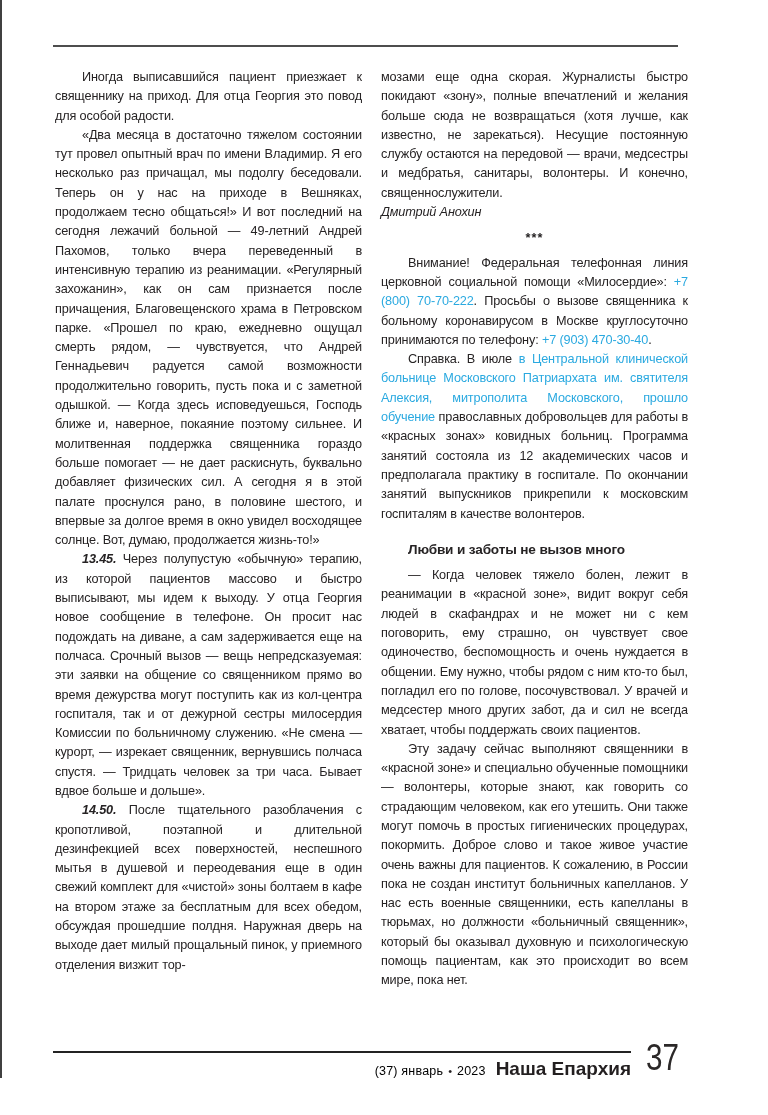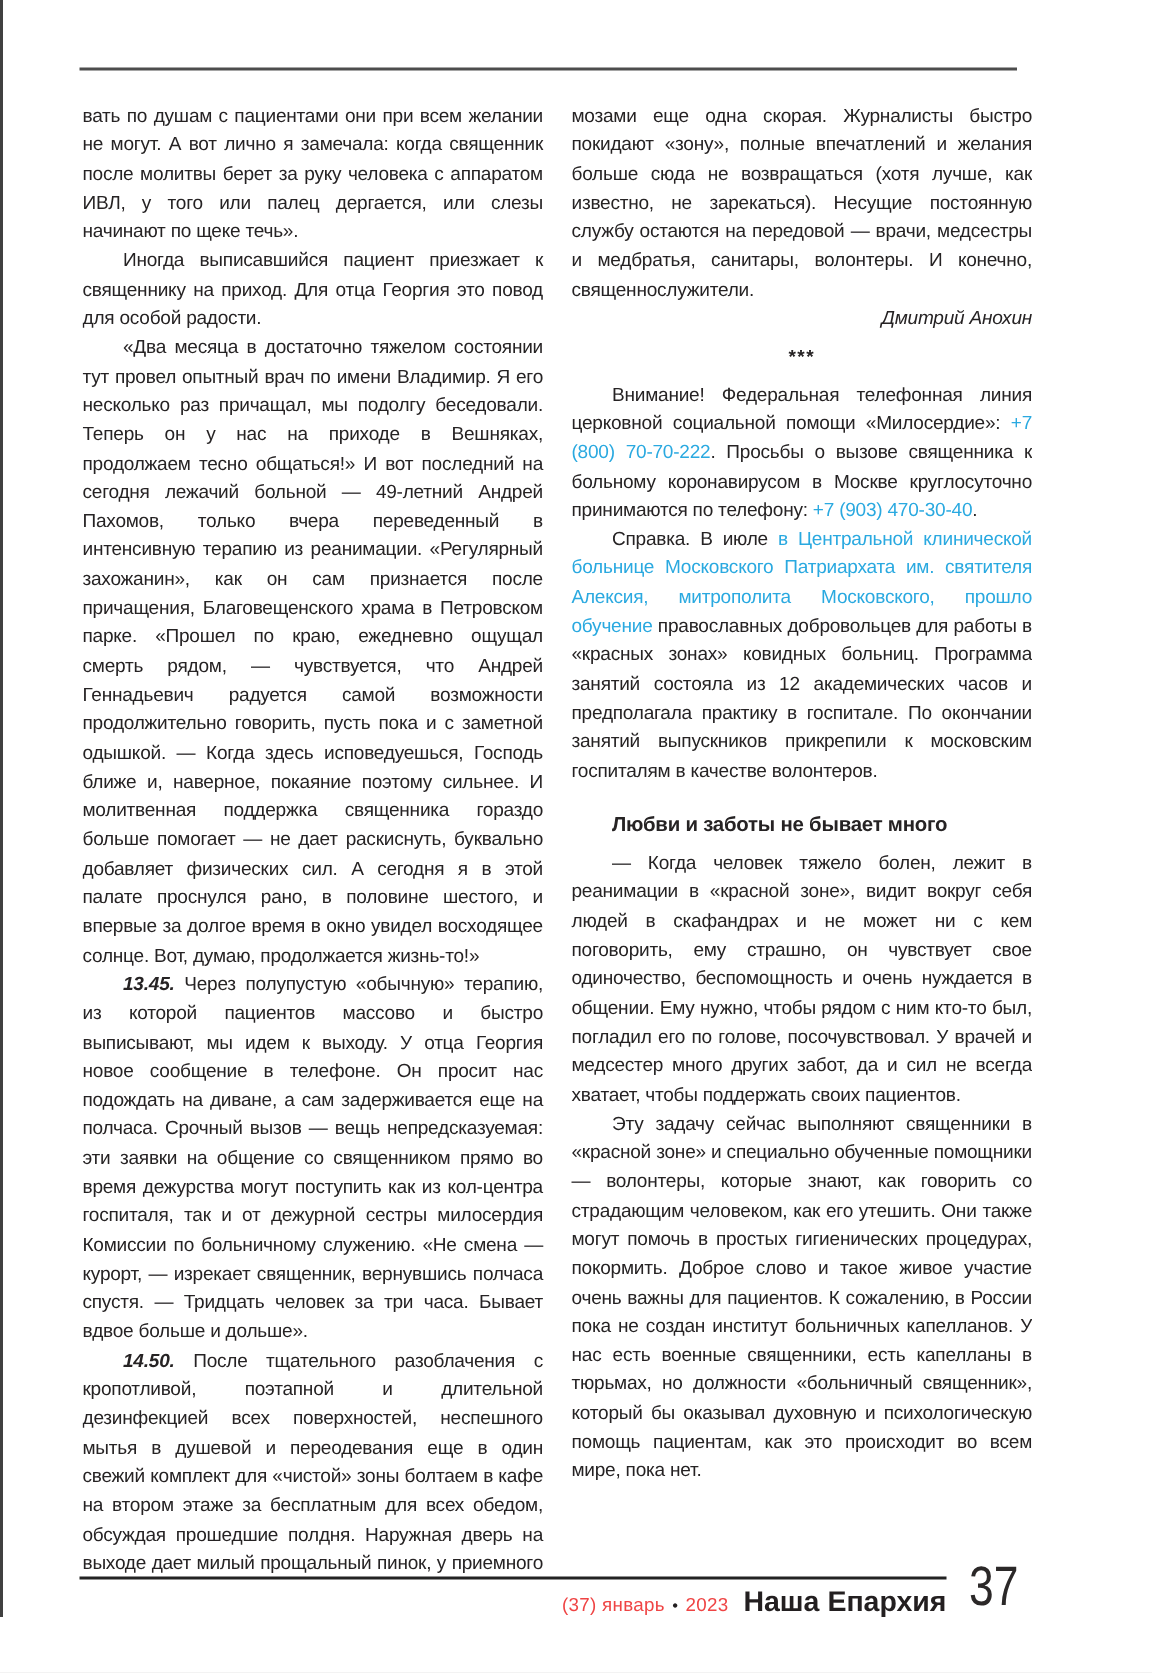--- a/index.html
+++ b/index.html
@@ -13,66 +13,65 @@
   .content{
     position:absolute;left:55px;top:68px;width:633px;height:983px;
     display:flex;gap:19px;overflow:hidden;
     font-size:12.7px;line-height:19.3px;letter-spacing:-0.15px;text-align:justify;
   }
   .col{width:307px;flex:none;}
   .col p{margin:0;text-indent:27px;}
   .col p.noindent{text-indent:0;}
   .lead{font-weight:bold;font-style:italic;}
   .blue{color:#2aa9e0;}
-  .author-line{text-align:right;font-style:italic;text-indent:0 !important;}
+  .author-line{text-align:left;font-style:italic;text-indent:0 !important;}
   .stars{text-align:center;font-weight:bold;text-indent:0 !important;margin:7px 0 5px !important;letter-spacing:1px;}
   .section-heading{
     font-weight:bold;text-align:left;font-size:13.6px;
     margin:16px 0 7px !important;
   }
   .byline{font-style:italic;}
   .footer-rule{position:absolute;left:53px;top:1051px;width:578px;height:2px;background:#232323;}
   .footer-text{
     position:absolute;left:53px;top:1058px;width:578px;text-align:right;
     font-size:12.5px;white-space:nowrap;
   }
-  .footer-issue,.footer-year{color:#ef4444;letter-spacing:0.2px;}
+  .footer-issue,.footer-year{color:#000000;letter-spacing:0.2px;}
   .footer-bullet{color:#231f20;font-size:11px;padding:0 5px;}
   .footer-brand{font-weight:bold;color:#231f20;margin-left:10px;font-size:19px;}
   .page-number{
     position:absolute;left:646px;top:1038px;font-size:37px;line-height:40px;
     color:#2b2828;transform:scaleX(0.8);transform-origin:left center;
     font-family:"Liberation Sans","DejaVu Sans",sans-serif;
   }
 </style>
 </head>
 <body>
 
 <div class="page">
 
   <div class="scan-edge"></div>
   <div class="top-rule"></div>
 
   <div class="content">
 
     <div class="col">
-      <p class="noindent">вать по душам с пациентами они при всем желании не могут. А вот лично я замечала: когда священник после молитвы берет за руку человека с аппаратом ИВЛ, у того или палец дергается, или слезы начинают по щеке течь».</p>
       <p>Иногда выписавшийся пациент приезжает к священнику на приход. Для отца Георгия это повод для особой радости.</p>
       <p>«Два месяца в достаточно тяжелом состоянии тут провел опытный врач по имени Владимир. Я его несколько раз причащал, мы подолгу беседовали. Теперь он у нас на приходе в Вешняках, продолжаем тесно общаться!» И вот последний на сегодня лежачий больной — 49-летний Андрей Пахомов, только вчера переведенный в интенсивную терапию из реанимации. «Регулярный захожанин», как он сам признается после причащения, Благовещенского храма в Петровском парке. «Прошел по краю, ежедневно ощущал смерть рядом, — чувствуется, что Андрей Геннадьевич радуется самой возможности продолжительно говорить, пусть пока и с заметной одышкой. — Когда здесь исповедуешься, Господь ближе и, наверное, покаяние поэтому сильнее. И молитвенная поддержка священника гораздо больше помогает — не дает раскиснуть, буквально добавляет физических сил. А сегодня я в этой палате проснулся рано, в половине шестого, и впервые за долгое время в окно увидел восходящее солнце. Вот, думаю, продолжается жизнь-то!»</p>
       <p><span class="lead">13.45.</span><span> Через полупустую «обычную» терапию, из которой пациентов массово и быстро выписывают, мы идем к выходу. У отца Георгия новое сообщение в телефоне. Он просит нас подождать на диване, а сам задерживается еще на полчаса. Срочный вызов — вещь непредсказуемая: эти заявки на общение со священником прямо во время дежурства могут поступить как из кол-центра госпиталя, так и от дежурной сестры милосердия Комиссии по больничному служению. «Не смена — курорт, — изрекает священник, вернувшись полчаса спустя. — Тридцать человек за три часа. Бывает вдвое больше и дольше».</span></p>
       <p><span class="lead">14.50.</span><span> После тщательного разоблачения с кропотливой, поэтапной и длительной дезинфекцией всех поверхностей, неспешного мытья в душевой и переодевания еще в один свежий комплект для «чистой» зоны болтаем в кафе на втором этаже за бесплатным для всех обедом, обсуждая прошедшие полдня. Наружная дверь на выходе дает милый прощальный пинок, у приемного отделения визжит тор-</span></p>
     </div>
 
     <div class="col">
       <p class="noindent">мозами еще одна скорая. Журналисты быстро покидают «зону», полные впечатлений и желания больше сюда не возвращаться (хотя лучше, как известно, не зарекаться). Несущие постоянную службу остаются на передовой — врачи, медсестры и медбратья, санитары, волонтеры. И конечно, священнослужители.</p>
       <p class="author-line">Дмитрий Анохин</p>
       <p class="stars">***</p>
       <p><span>Внимание! Федеральная телефонная линия церковной социальной помощи «Милосердие»: </span><span class="blue">+7 (800) 70-70-222</span><span>. Просьбы о вызове священника к больному коронавирусом в Москве круглосуточно принимаются по телефону: </span><span class="blue">+7 (903) 470-30-40</span><span>.</span></p>
       <p><span>Справка. В июле </span><span class="blue">в Центральной клинической больнице Московского Патриархата им. святителя Алексия, митрополита Московского, прошло обучение</span><span> православных добровольцев для работы в «красных зонах» ковидных больниц. Программа занятий состояла из 12 академических часов и предполагала практику в госпитале. По окончании занятий выпускников прикрепили к московским госпиталям в качестве волонтеров.</span></p>
-      <p class="section-heading">Любви и заботы не бывает много</p>
+      <p class="section-heading">Любви и заботы не вызов много</p>
       <p>— Когда человек тяжело болен, лежит в реанимации в «красной зоне», видит вокруг себя людей в скафандрах и не может ни с кем поговорить, ему страшно, он чувствует свое одиночество, беспомощность и очень нуждается в общении. Ему нужно, чтобы рядом с ним кто-то был, погладил его по голове, посочувствовал. У врачей и медсестер много других забот, да и сил не всегда хватает, чтобы поддержать своих пациентов.</p>
       <p>Эту задачу сейчас выполняют священники в «красной зоне» и специально обученные помощники — волонтеры, которые знают, как говорить со страдающим человеком, как его утешить. Они также могут помочь в простых гигиенических процедурах, покормить. Доброе слово и такое живое участие очень важны для пациентов. К сожалению, в России пока не создан институт больничных капелланов. У нас есть военные священники, есть капелланы в тюрьмах, но должности «больничный священник», который бы оказывал духовную и психологическую помощь пациентам, как это происходит во всем мире, пока нет.</p>
 
     </div>
 
   </div>
 
   <div class="footer-rule"></div>
   <div class="footer-text">
     <span class="footer-issue">(37) январь</span><span class="footer-bullet">•</span><span class="footer-year">2023</span><span class="footer-brand">Наша Епархия</span>

